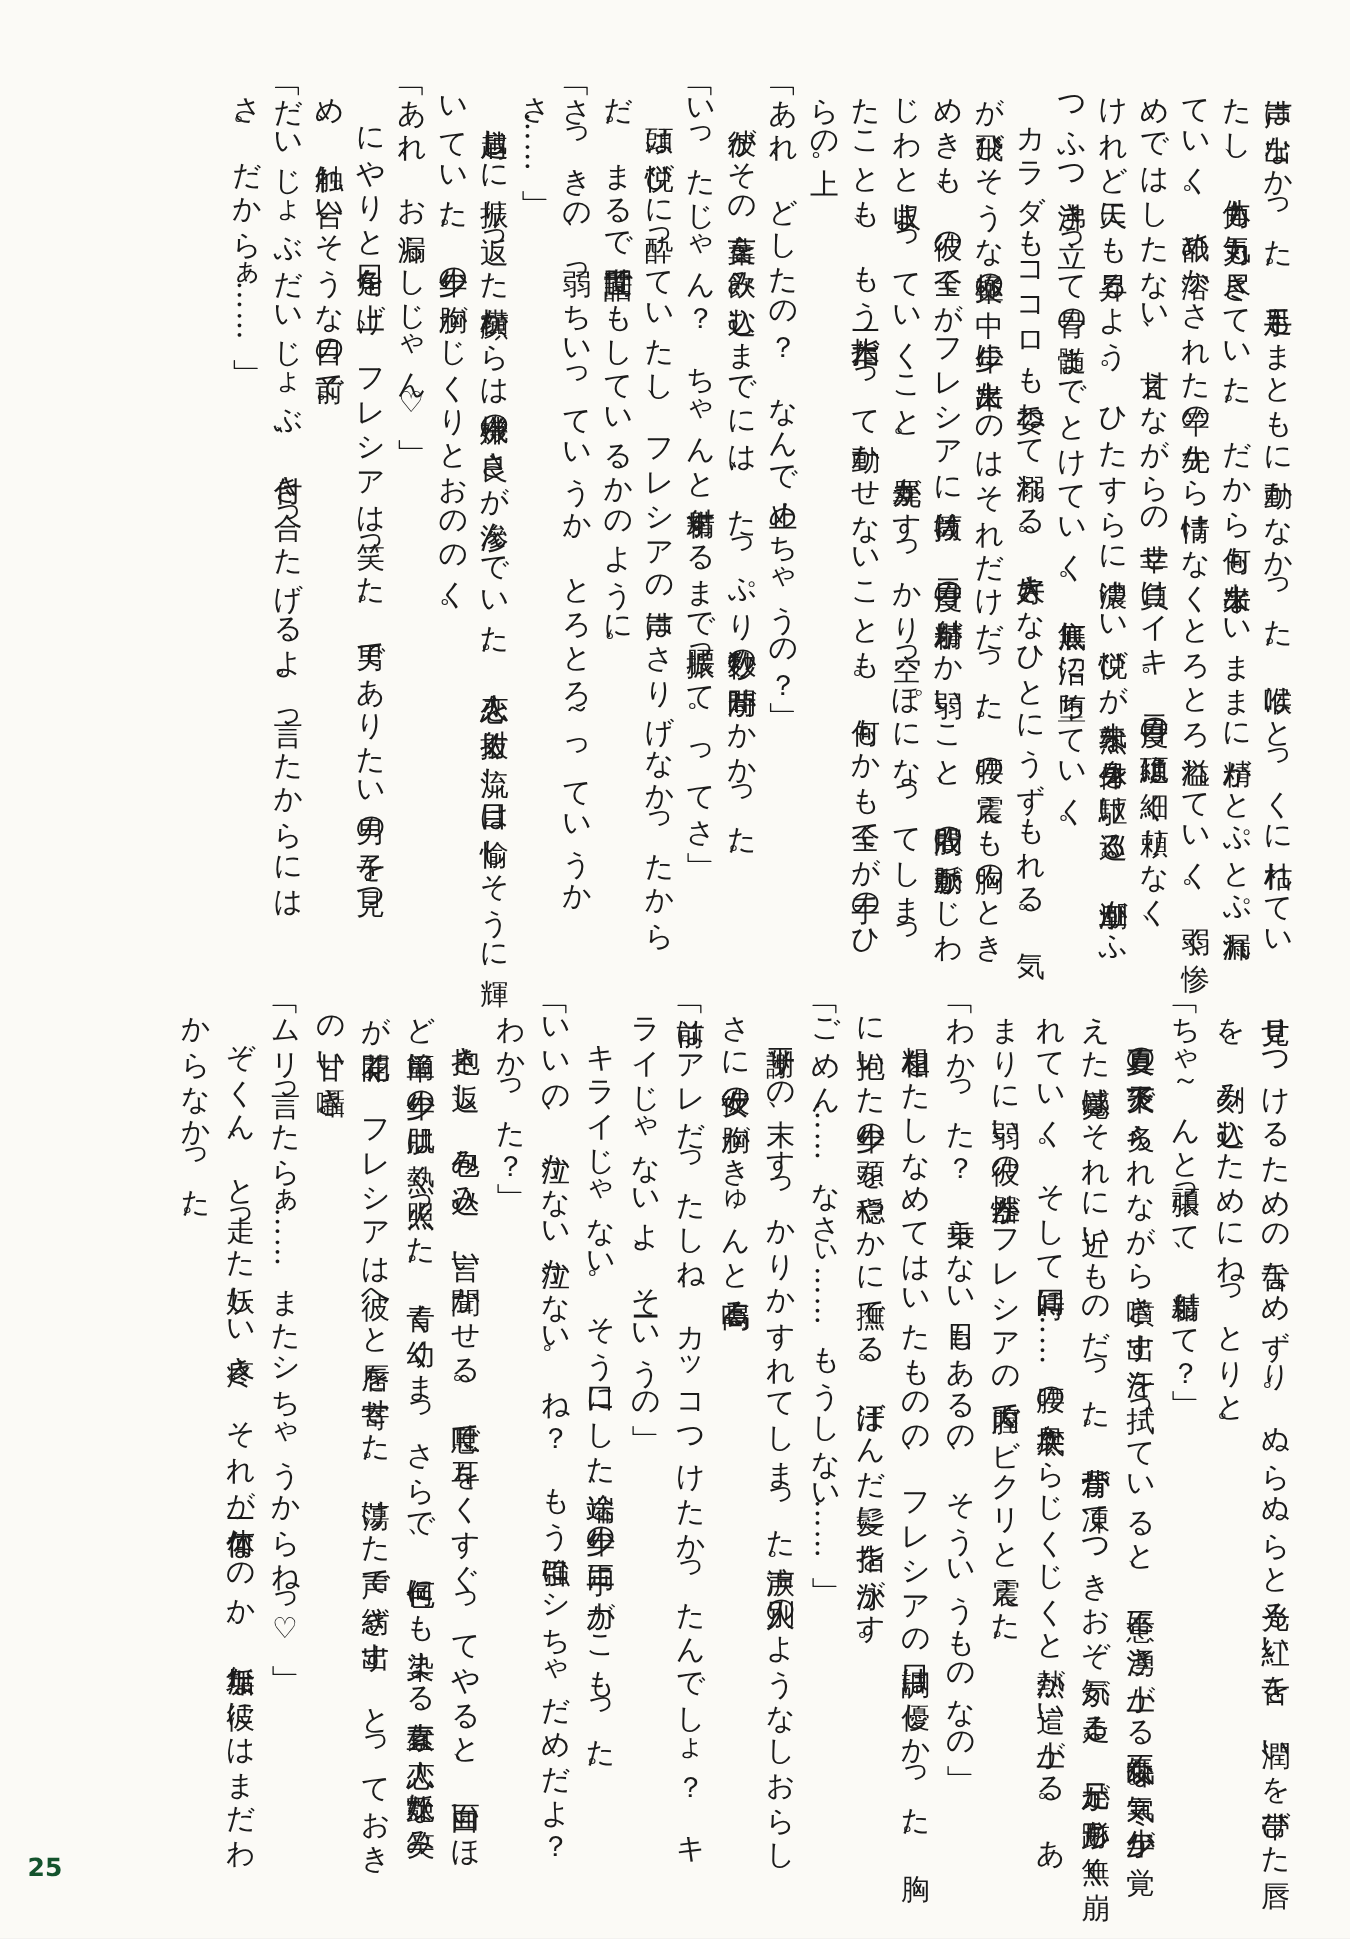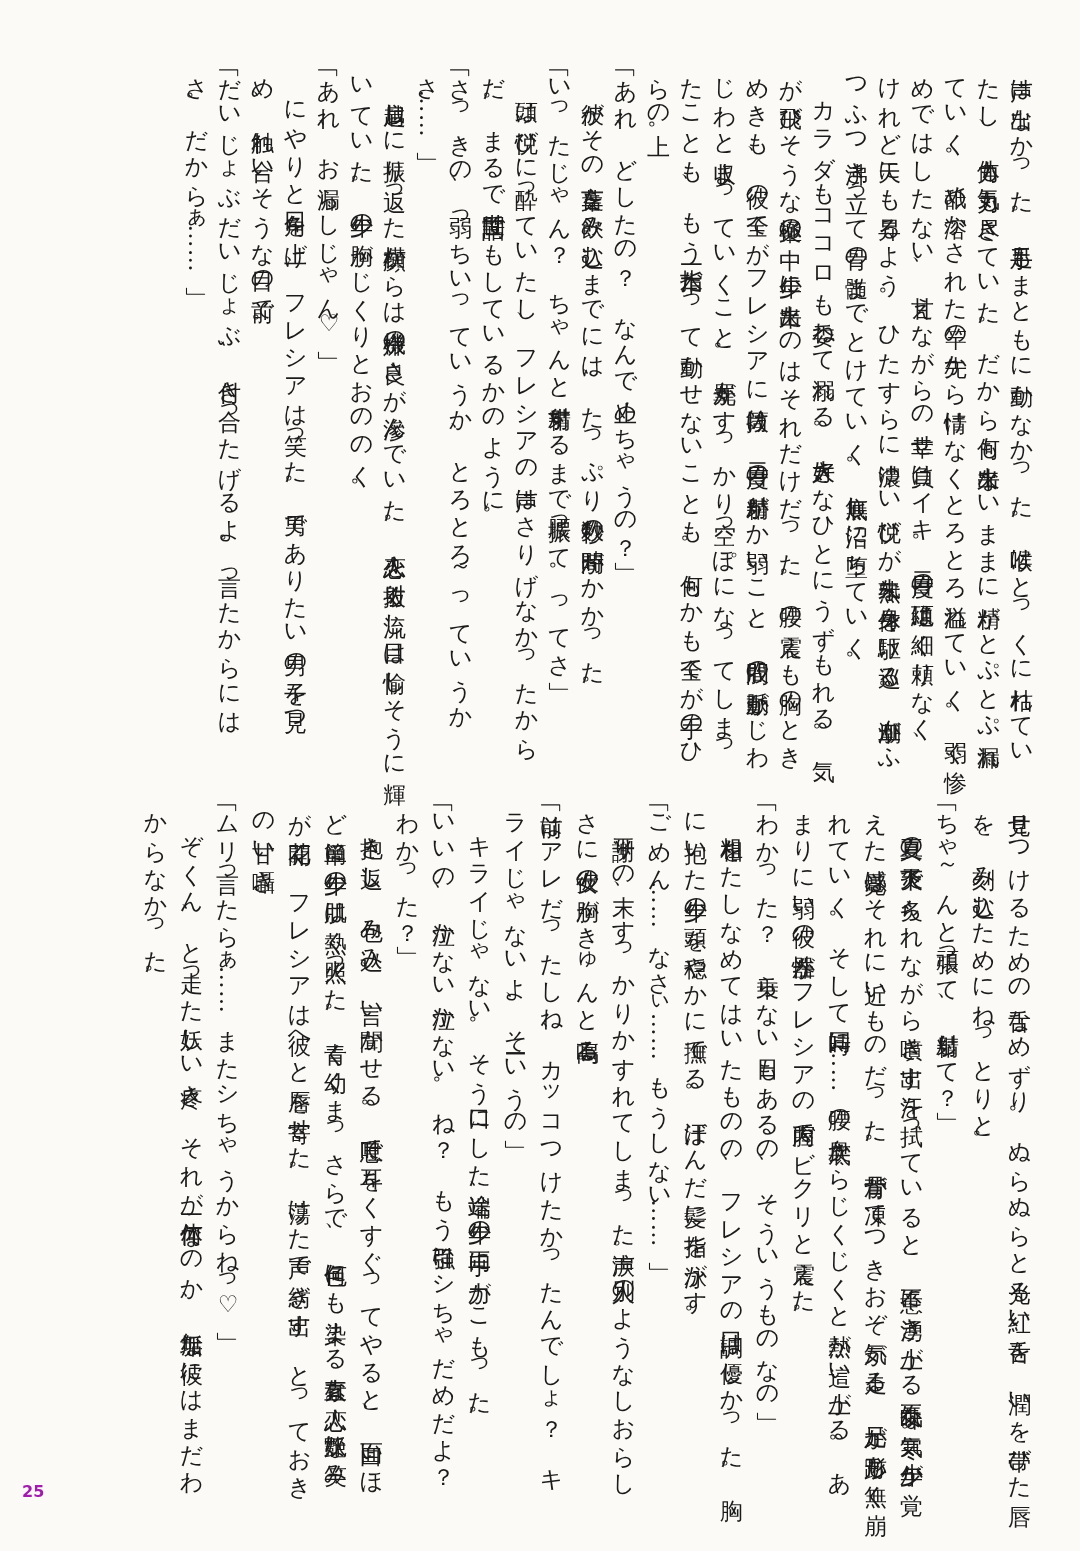--- a/index.html
+++ b/index.html
@@ -43,22 +43,22 @@
     right: 42px;
     height: 706px;
     line-height: 36px;
   }
   .page-num {
     position: absolute;
     left: 22px;
     top: 1482px;
     font-family: "DejaVu Sans", "Liberation Sans", sans-serif;
     font-weight: bold;
-    font-size: 16px;
-    color: #a21caf;
+    font-size: 20px;
+    color: #14532d;
   }
 </style>
 </head>
 <body>
 
 <div class="page" style="background: rgb(251, 250, 246); color: rgb(27, 27, 27);">
   <div class="vblock vblock-top">
       <p class="para">声は出なかった。手足もまともに動かなかった。喉はとっくに枯れていたし、体力も気力も尽きていた。だから何も出来ないままに精がとぷとぷ漏れていく。舐め溶かされた竿の先から情けなくとろとろ溢れていく。弱く惨めではしたない、甘えながらの幸せ負けイキ。二度目の絶頂は細く頼りなく、けれど天にも昇るよう。ひたすらに濃ゆい悦びが未熟な身体を駆け巡る。血潮がふつふつ沸き立って骨の髄までとけていく。底無し沼に堕ちていく。</p>
       <p class="para indent">カラダもココロも委ねて溺れる。大好きなひとにうずもれる。気が飛びそうな極楽の中、少年に出来たのはそれだけだった。腰の震えも胸のときめきも、彼の全てがフレシアに筒抜け。二度目の射精がか弱いこと、股間の脈動がじわじわと収まっていくこと。睾丸がすっかり空っぽになってしまったことも、もう指一本だって動かせないことも。何もかも全てが手のひらの上。</p>
       <p class="para">「あれ、どしたの？　なんで止めちゃうの？」</p>

